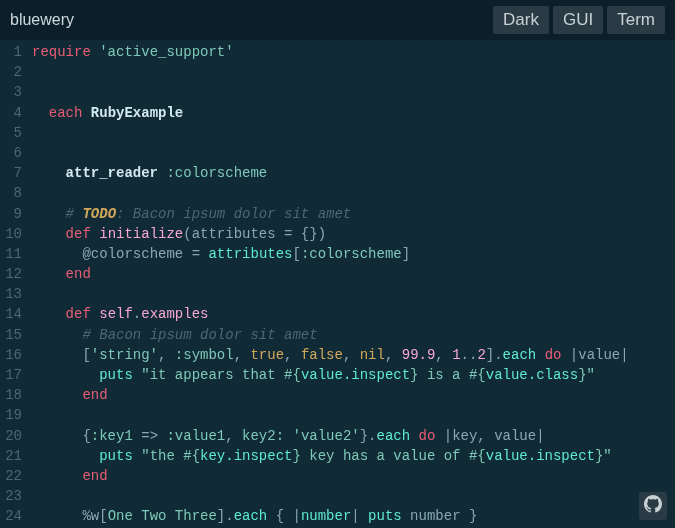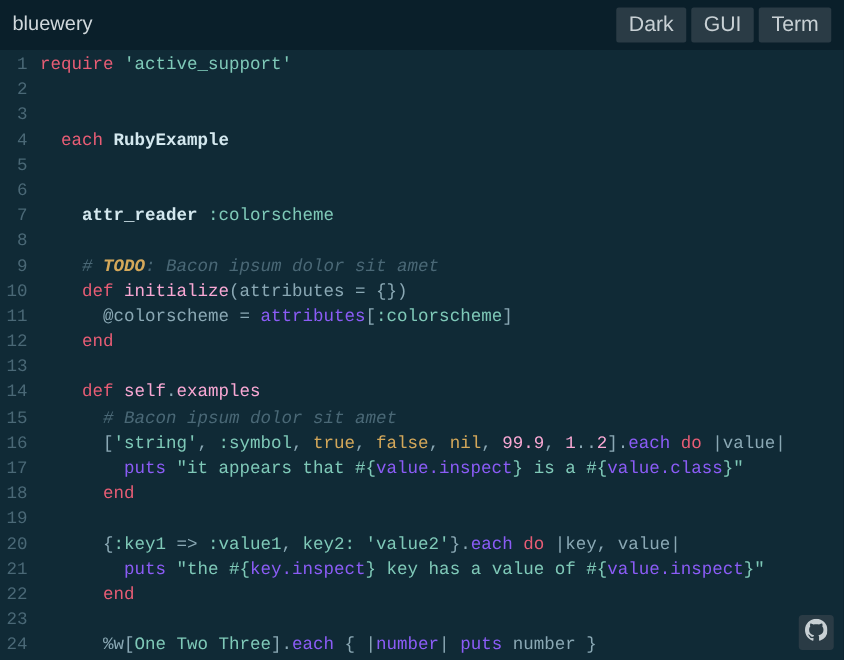--- a/index.html
+++ b/index.html
@@ -59,21 +59,21 @@
     padding-right: 10px;
     flex-shrink: 0;
     user-select: none;
   }
   .code { color: #8aa8b4; }
   .kw { color: #e85d75; }
   .const { color: #d4e8ef; font-weight: bold; }
   .str { color: #7fc9b8; text-align: center; }
   .regex { color: #7fc9b8; }
   .sym { color: #7fc9b8; }
-  .ident { color: #8b5cf6; margin-top: 48px; }
+  .ident { color: #5eead4; margin-top: 48px; }
   .fn { color: #f9a8d4; }
   .comment { color: #4a6876; font-style: italic; }
   .todo { color: #d4a85a; font-weight: bold; font-style: italic; }
   .num { color: #f9a8d4; }
   .bool { color: #d4a85a; }
   .nil { color: #d4a85a; }
   .punct { color: #8aa8b4; }
   .op { color: #8aa8b4; }
   .attr { color: #d4e8ef; font-weight: bold; }
   .ivar { color: #8aa8b4; }

